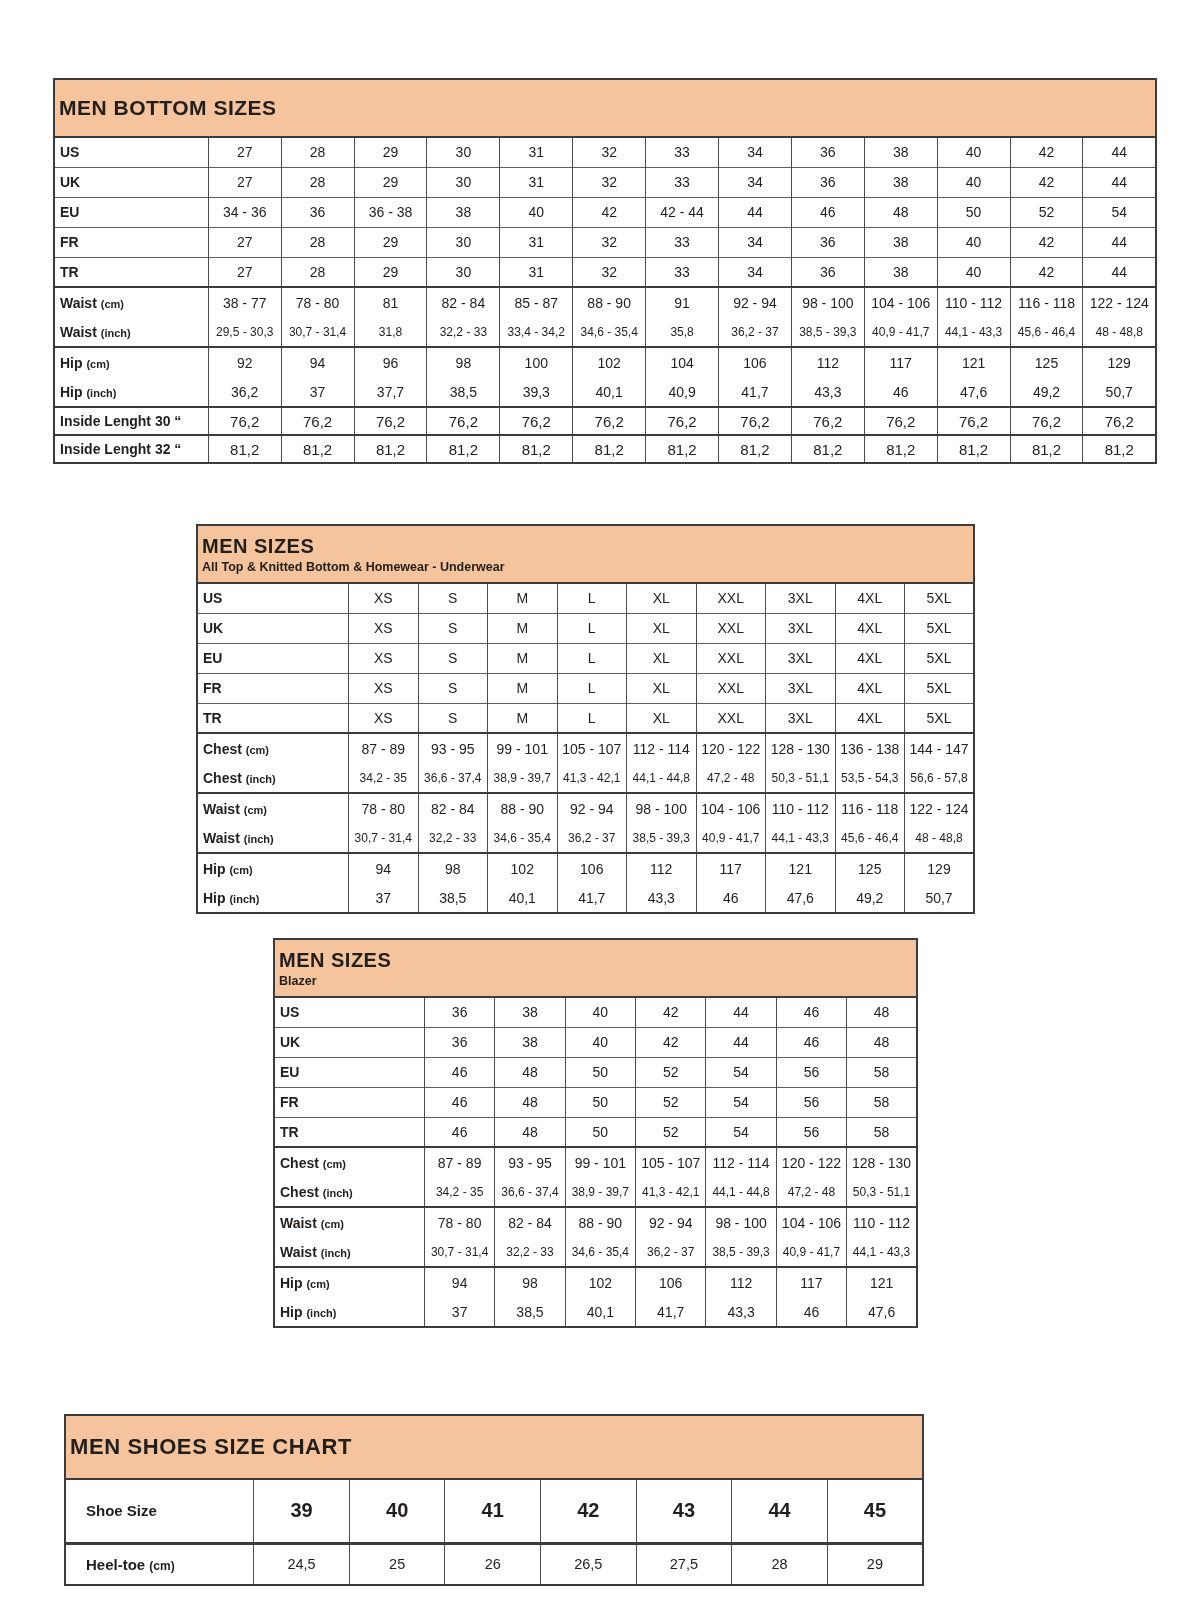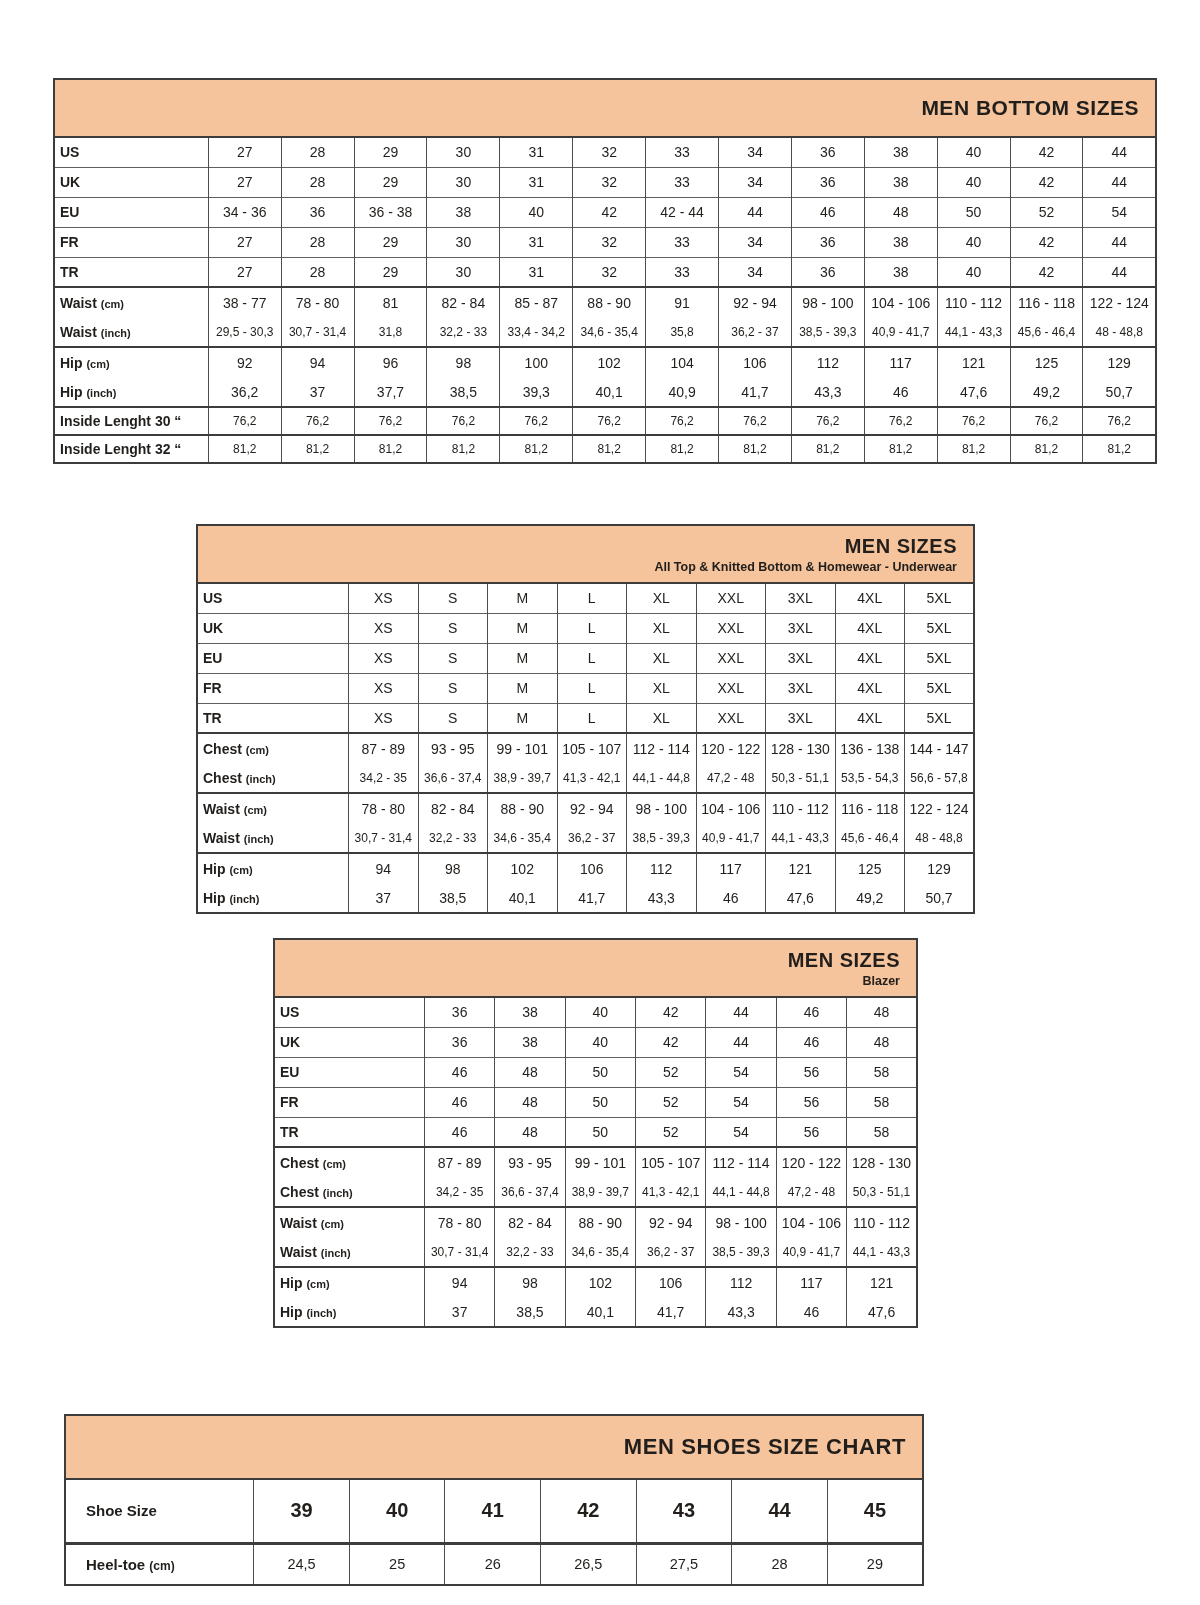--- a/index.html
+++ b/index.html
@@ -14,21 +14,21 @@
   #tbl-2{left:273px; top:938px;  width:645px;}
   #tbl-3{left:64px;  top:1414px; width:860px;}
 
   table.sizes{
     width:100%;border-collapse:collapse;table-layout:fixed;
     border:2px solid var(--line,#3c3c3c);
   }
   .title-row th{
     background:var(--peach,#f5c49d);
     border-bottom:2px solid var(--line,#3c3c3c);
-    height:52px;text-align:right;vertical-align:middle;padding:2px 16px;
+    height:52px;text-align:left;vertical-align:middle;padding:2px 4px;
   }
   #tbl-3 .title-row th{height:58px;}
   .t-title{font-weight:bold;font-size:21px;letter-spacing:.5px;line-height:1.15;}
   #tbl-1 .t-title,#tbl-2 .t-title{font-size:20px;}
   #tbl-3 .t-title{font-size:22px;letter-spacing:.6px;}
   .t-sub{font-weight:bold;font-size:12.5px;margin-top:2px;}
   .t-sub:empty{display:none;}
 
   td,tbody th{
     border-left:1px solid #4d4d4d;
@@ -44,21 +44,21 @@
 
   tr.k-size  > *{height:30px;border-top:1px solid #5f5f5f;}
   tr.k-cm    > *{height:30px;border-top:2px solid var(--line,#3c3c3c);}
   tr.k-inch  > *{height:30px;border-top:none;}
   tr.k-inside> *{height:28px;border-top:2px solid var(--line,#3c3c3c);}
   tr.k-shoe  > *{height:64px;border-top:2px solid var(--line,#3c3c3c);}
   tr.k-heel  > *{height:42px;border-top:3px solid var(--line,#3c3c3c);margin-left:29px;}
 
   tr.small td{font-size:12px;}
   tr.k-inside th.label{font-size:14px;}
-  tr.k-inside td{font-size:12px;}
+  tr.k-inside td{font-size:15px;}
   tr.k-shoe td{font-size:20px;font-weight:bold;}
   tr.k-heel td{font-size:14.5px;}
   #tbl-3 tbody th.label{font-size:15px;padding-left:20px;}
   #tbl-3 .unit{font-size:12px;}
 </style>
 </head>
 <body>
 
 <div class="page" id="page" style="background: rgb(255, 255, 255); --peach: #f5c49d; --line: #3c3c3c; --ink: #211e1b;">
   <section class="tbl" id="tbl-0">

